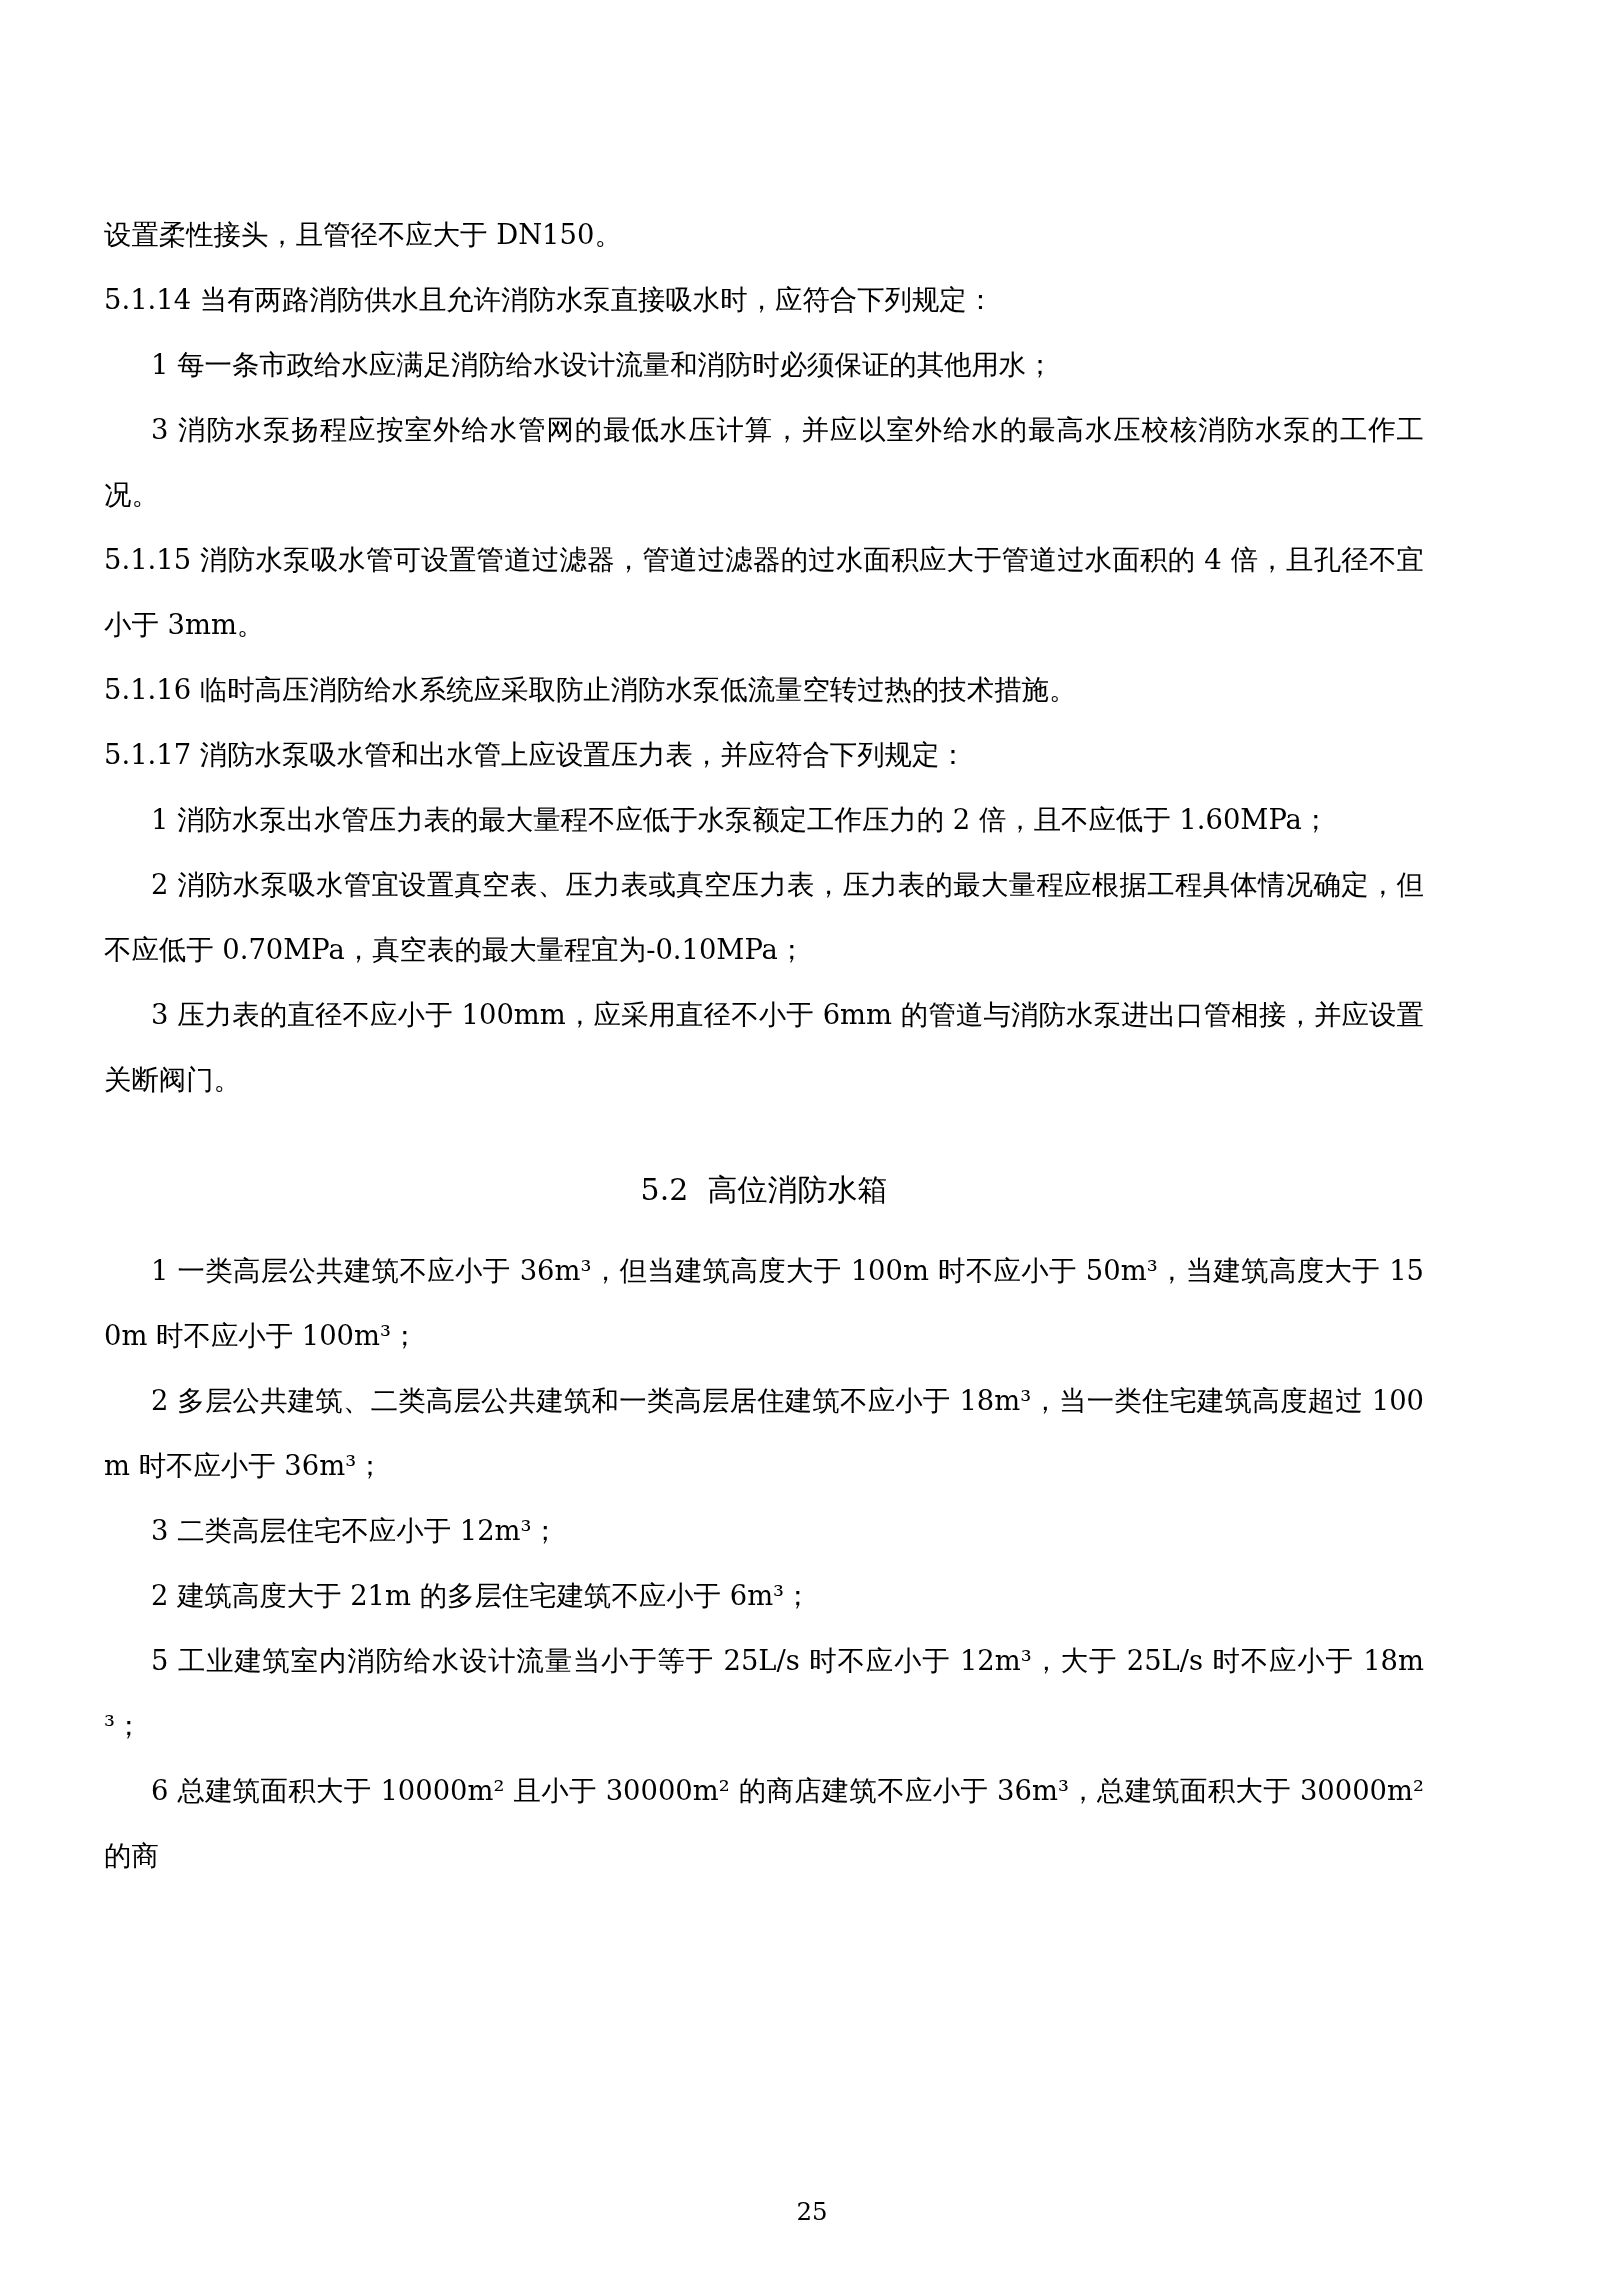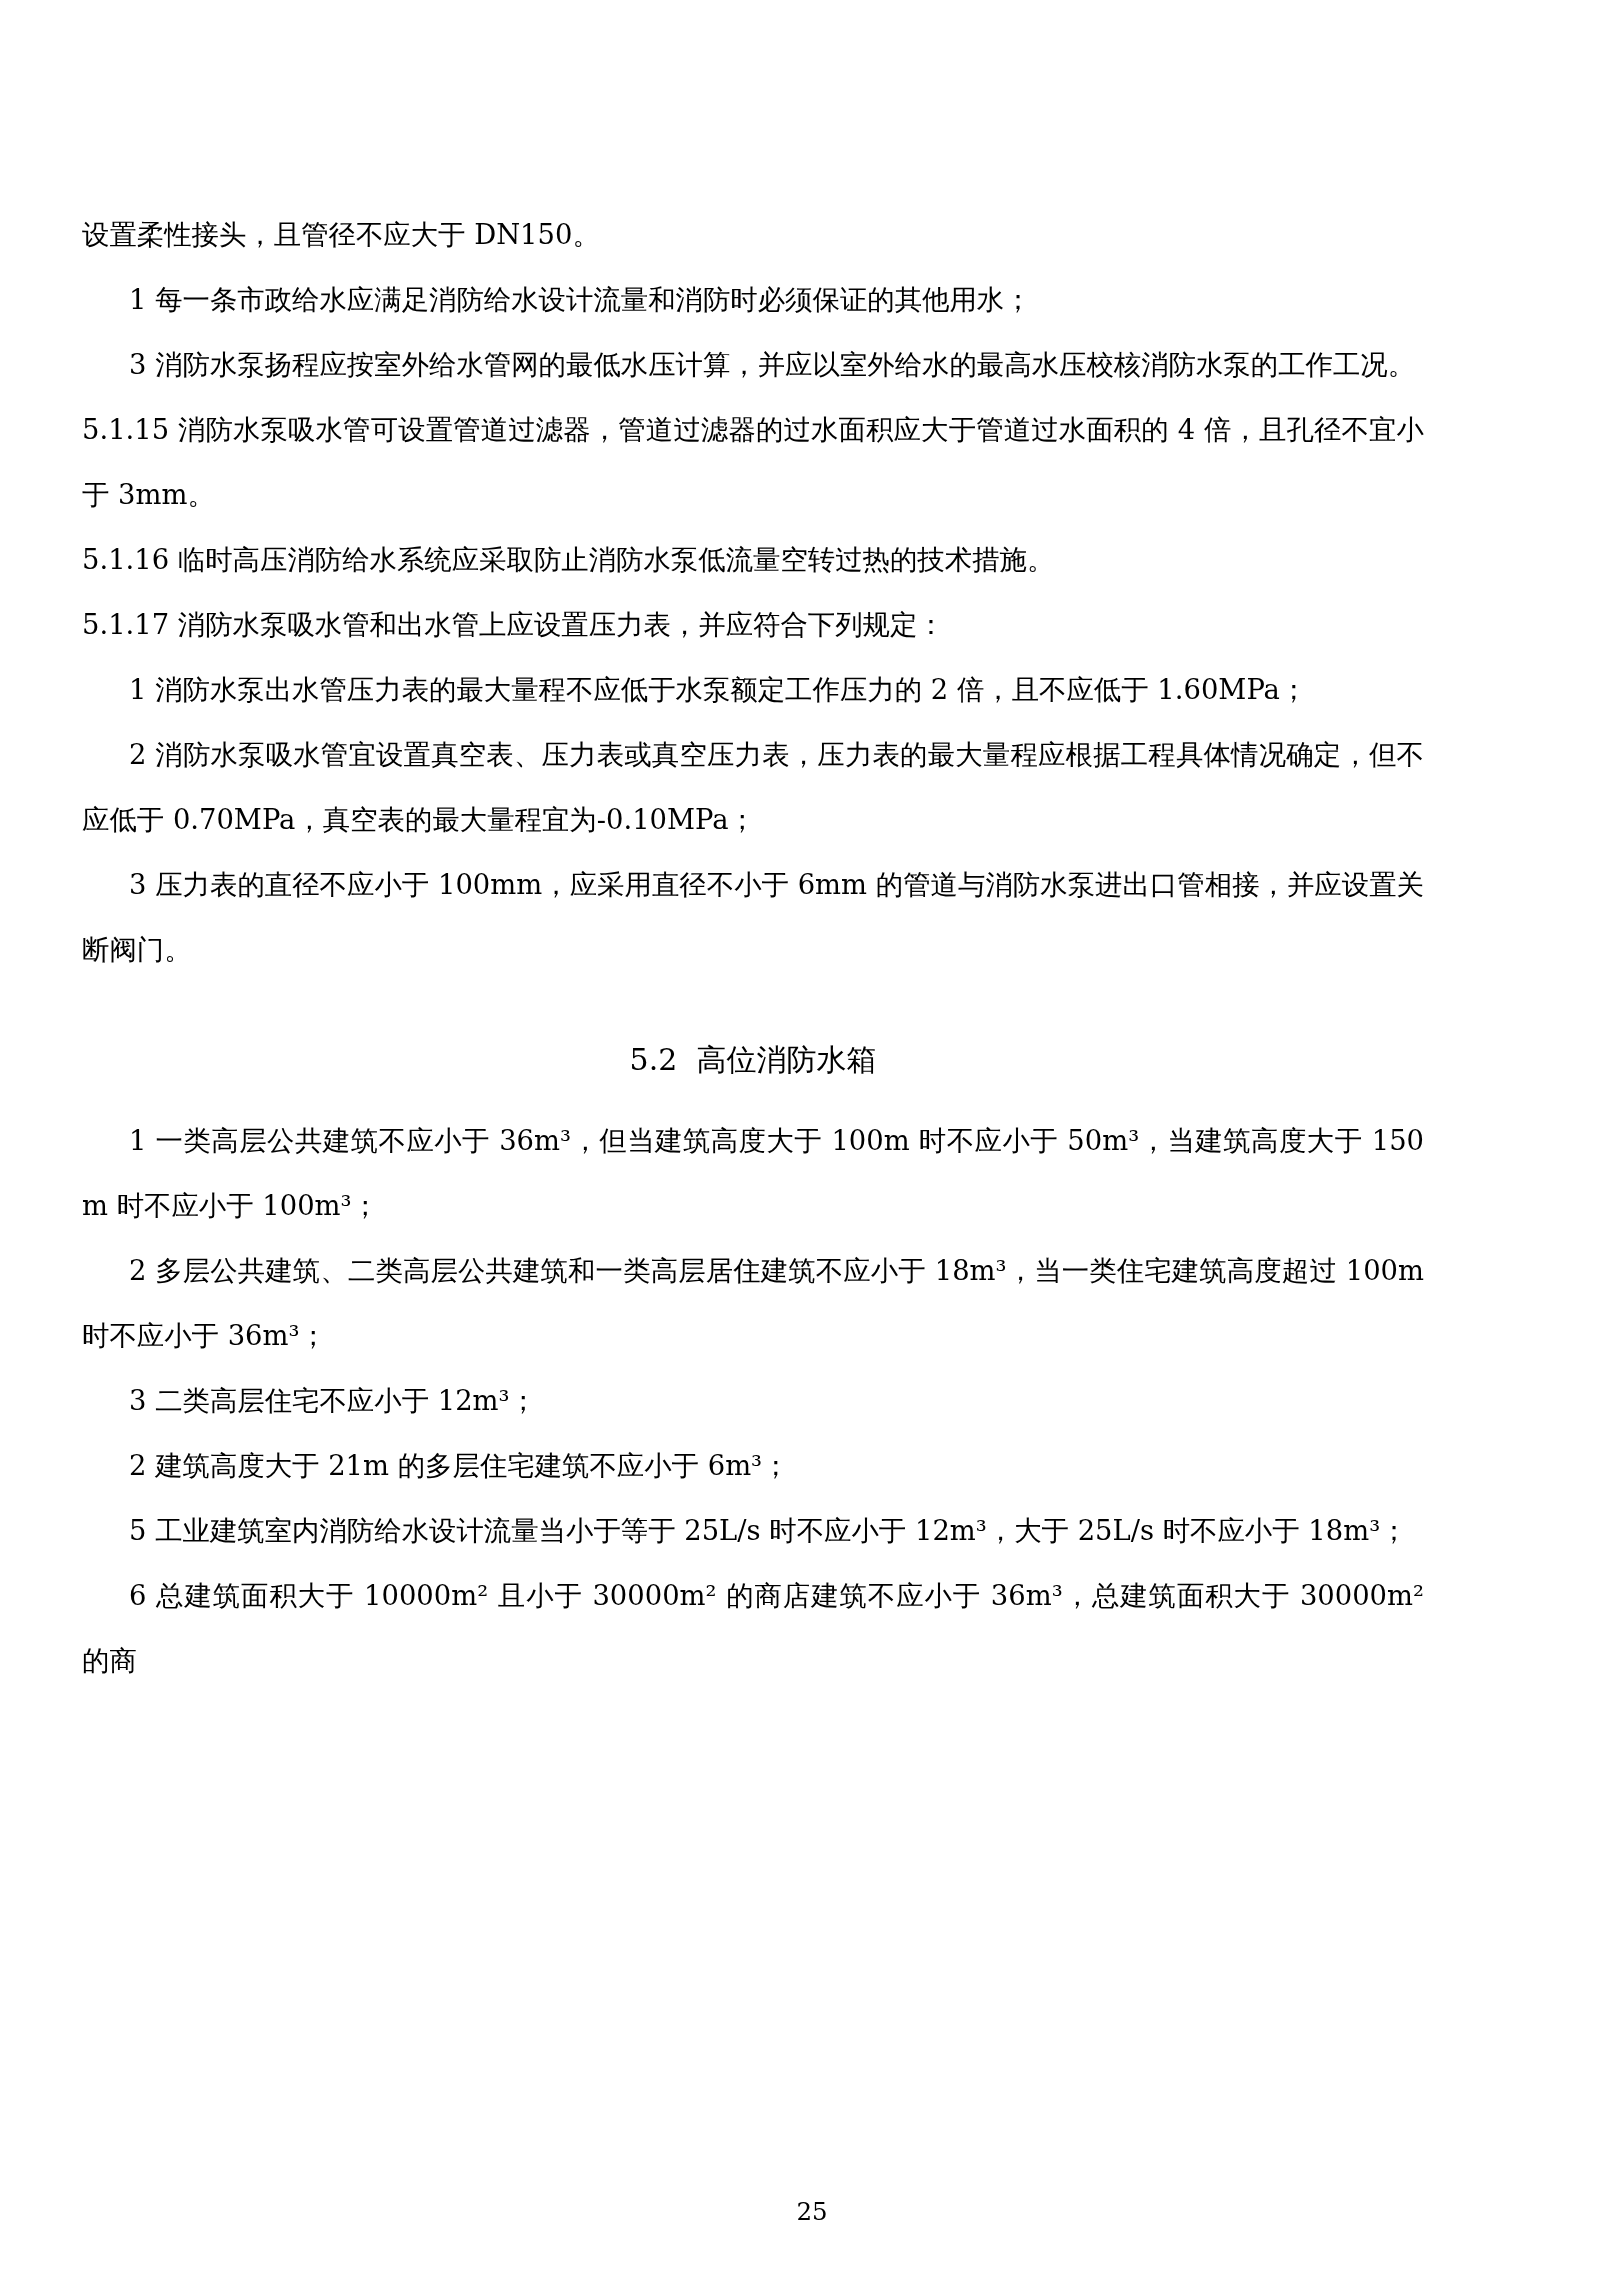--- a/index.html
+++ b/index.html
@@ -8,21 +8,21 @@
     padding: 0;
     background: #ffffff;
   }
   .page {
     position: relative;
     width: 1620px;
     height: 2293px;
     margin: 0 auto;
     background: #ffffff;
     box-sizing: border-box;
-    padding: 202px 196px 0 82px;
+    padding: 202px 196px 0 104px;
     font-family: "DejaVu Serif", "Liberation Serif", serif;
     font-size: 27.4px;
     color: #000000;
     overflow: hidden;
   }
   .para {
     margin: 0;
     line-height: 65px;
     text-align: justify;
     white-space: pre-wrap;
@@ -53,20 +53,21 @@
     font-size: 24.5px;
     line-height: 29px;
   }
 </style>
 </head>
 <body>
 
 <div class="page">
   <main>
       <p class="para cont">设置柔性接头，且管径不应大于 DN150。</p>
+      <p class="para clause">5.1.14 当有两路消防供水且允许消防水泵直接吸水时，应符合下列规定：</p>
       <p class="para item">1 每一条市政给水应满足消防给水设计流量和消防时必须保证的其他用水；</p>
       <p class="para item">3 消防水泵扬程应按室外给水管网的最低水压计算，并应以室外给水的最高水压校核消防水泵的工作工况。</p>
       <p class="para clause">5.1.15 消防水泵吸水管可设置管道过滤器，管道过滤器的过水面积应大于管道过水面积的 4 倍，且孔径不宜小于 3mm。</p>
       <p class="para clause">5.1.16 临时高压消防给水系统应采取防止消防水泵低流量空转过热的技术措施。</p>
       <p class="para clause">5.1.17 消防水泵吸水管和出水管上应设置压力表，并应符合下列规定：</p>
       <p class="para item">1 消防水泵出水管压力表的最大量程不应低于水泵额定工作压力的 2 倍，且不应低于 1.60MPa；</p>
       <p class="para item">2 消防水泵吸水管宜设置真空表、压力表或真空压力表，压力表的最大量程应根据工程具体情况确定，但不应低于 0.70MPa，真空表的最大量程宜为-0.10MPa；</p>
       <p class="para item">3 压力表的直径不应小于 100mm，应采用直径不小于 6mm 的管道与消防水泵进出口管相接，并应设置关断阀门。</p>
       <p class="para heading">5.2  高位消防水箱</p>
       <p class="para item">1 一类高层公共建筑不应小于 36m³，但当建筑高度大于 100m 时不应小于 50m³，当建筑高度大于 150m 时不应小于 100m³；</p>

